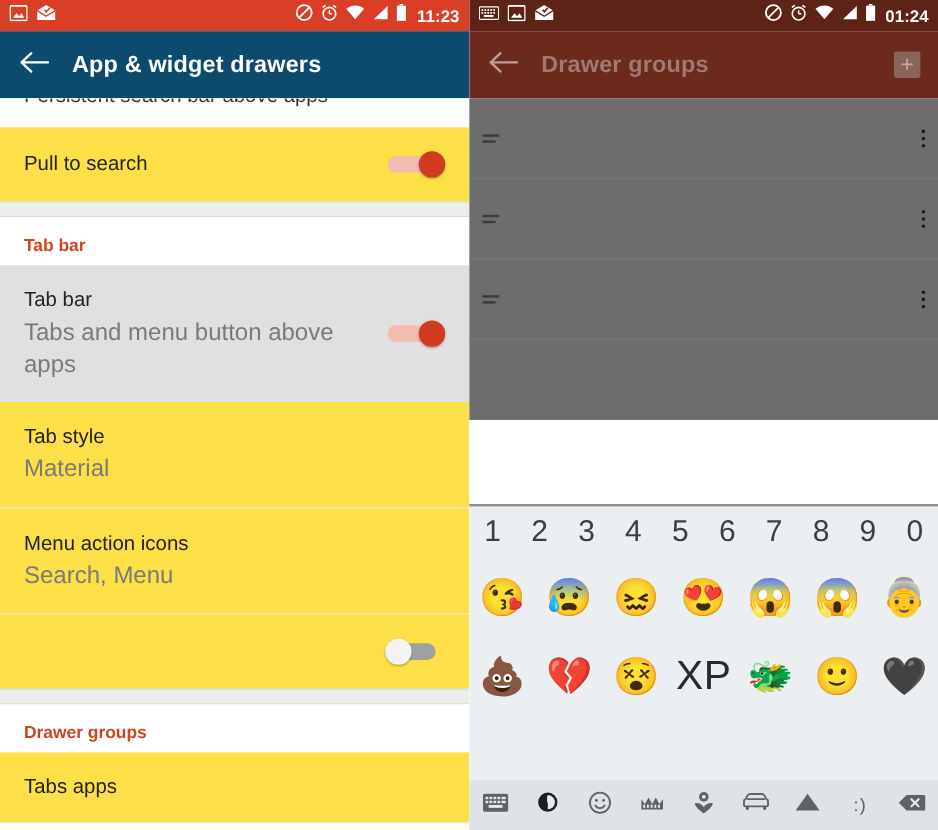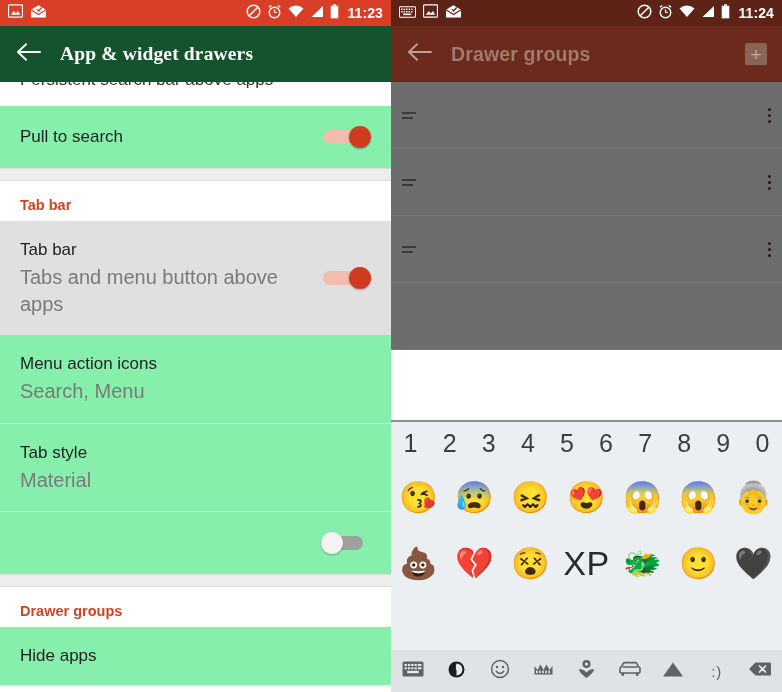--- a/index.html
+++ b/index.html
@@ -33,33 +33,33 @@
     margin-left: 8px; letter-spacing: .15px;
   }
   .appbar .spacer { flex: 1 1 auto; }
   .appbar .action {
     width: 44px; height: 48px; display: flex;
     align-items: center; justify-content: center;
   }
 
   
   .left .statusbar { background: #d93f27; }
-  .left .appbar { background: #14532d; font-family: Liberation Serif, serif; }
+  .left .appbar { background: #0c4a6e; }
 
   .settings-list { background: #fff; }
   .clipped-row {
     height: 24px; background: #fff; overflow: hidden;
     position: relative;
   }
   .clipped-row .txt {
     position: absolute; left: 20px; top: -12px;
     font-size: 17px; color: #333;
   }
   .row {
-    background: #86efac; padding: 18px 20px; display: flex;
+    background: #fde047; padding: 18px 20px; display: flex;
     align-items: center; min-height: 56px;
     border-bottom: 1px solid #e8e8e8;
   }
   .row.nodiv { border-bottom: none; }
   .row.highlight { background: #e0e0e0; border-bottom: none; }
   .row .texts { flex: 1 1 auto; padding-right: 12px; }
   .row .primary { font-size: 17px; color: #232323; line-height: 1.25; }
   .row .secondary { font-size: 20px; color: #7a7a7a; margin-top: 4px; line-height: 1.32; }
 
   .divider-gap { height: 13px; background: #eceded; border-top: 1px solid #dcdcdc; border-bottom: 1px solid #dcdcdc;}
@@ -232,48 +232,48 @@
           <div class="secondary">Tabs and menu button above apps</div>
         </div>
         <div class="switch on">
           <span class="track"></span>
           <span class="thumb"></span>
         </div>
       </div>
 
       <div class="row">
         <div class="texts">
+          <div class="primary">Tab style</div>
+          <div class="secondary">Material</div>
+        </div>
+      </div>
+
+      <div class="row">
+        <div class="texts">
           <div class="primary">Menu action icons</div>
           <div class="secondary">Search, Menu</div>
-        </div>
-      </div>
-
-      <div class="row">
-        <div class="texts">
-          <div class="primary">Tab style</div>
-          <div class="secondary">Material</div>
         </div>
       </div>
 
       <div class="row nodiv">
         <div class="texts">
         </div>
         <div class="switch off">
           <span class="track"></span>
           <span class="thumb"></span>
         </div>
       </div>
 
       <div class="divider-gap"></div>
 
       <div class="section-head">Drawer groups</div>
 
       <div class="row">
         <div class="texts">
-          <div class="primary">Hide apps</div>
+          <div class="primary">Tabs apps</div>
         </div>
       </div>
 
     </div>
   </div>
 
   <div class="screen right">
 
     <div class="statusbar">
       <div class="sb-left">
@@ -334,21 +334,21 @@
           <svg width="14" height="13" viewBox="0 0 14 13">
               <path d="M13 1 L13 12 L1.5 12 Z" fill="#fff"></path>
             </svg>
         </span>
         <span class="sb-ico">
           <svg width="9" height="15" viewBox="0 0 10 16">
               <rect x="3.3" y="0" width="3.4" height="1.6" fill="#fff"></rect>
               <rect x="0.8" y="1.6" width="8.4" height="14" fill="#fff"></rect>
             </svg>
         </span>
-        <span class="sb-time">11:24</span>
+        <span class="sb-time">01:24</span>
       </div>
     </div>
 
     <div class="appbar">
       <div class="back">
         <span>
           <svg width="25" height="20" viewBox="0 0 26 20">
               <path d="M10.5 2 L2 10 L10.5 18 M2 10 H25" fill="none" stroke="#fff" stroke-width="2" stroke-linecap="round" stroke-linejoin="round"></path>
             </svg>
         </span>

